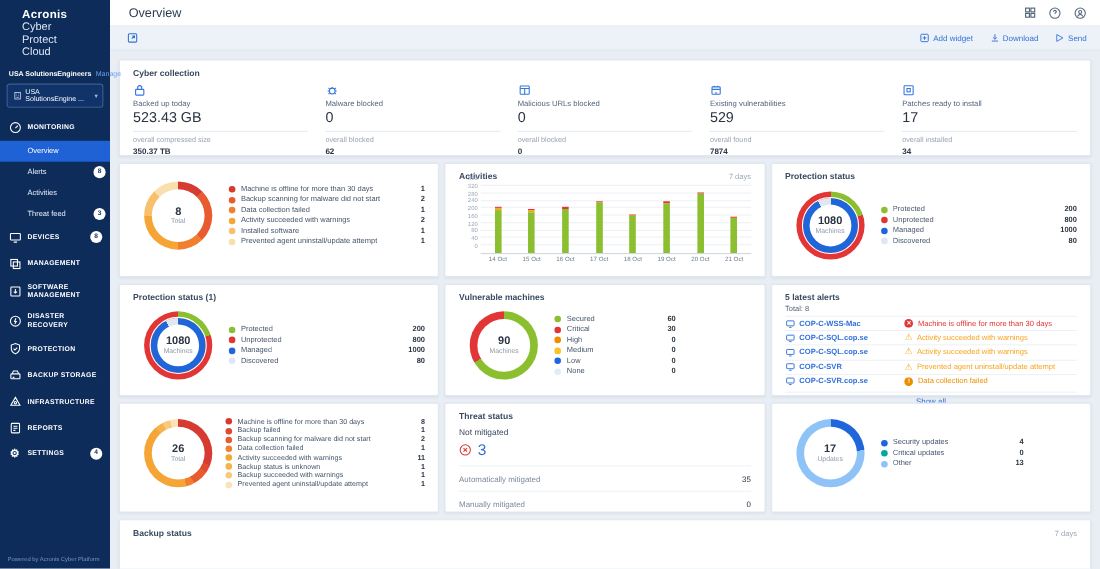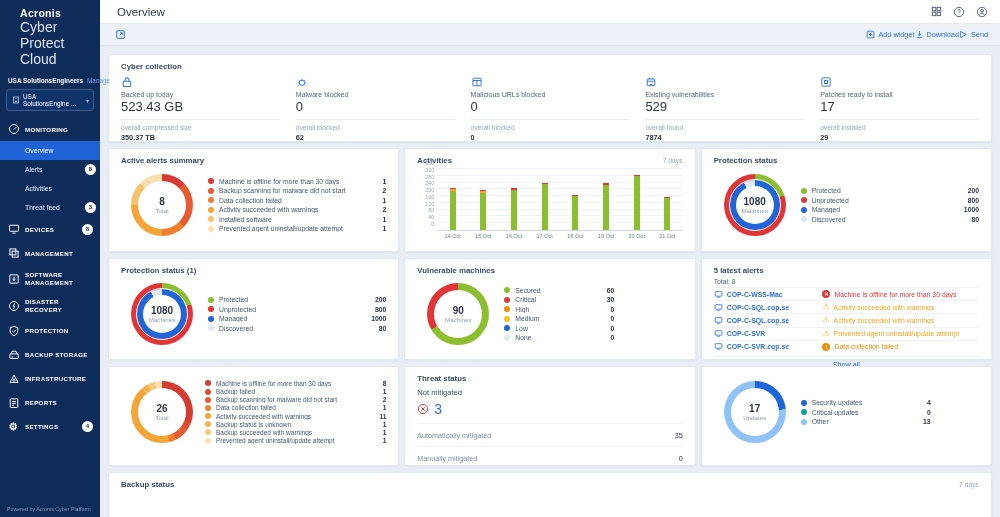--- a/index.html
+++ b/index.html
@@ -4,21 +4,21 @@
 <style>
   * { box-sizing: border-box; margin: 0; padding: 0; }
   html,body { width:1000px; height:517px; overflow:hidden; }
   body { font-family:"Liberation Sans", sans-serif; display:flex; background:#e9eef5; color:#2b3442; }
   svg { display:block; }
 
   
   .sidebar { width:100px; min-width:100px; background:#0d2c5a; color:#fff; position:relative; font-size:7px; display:flex; flex-direction:column; }
   .logo { padding:7px 20px 6px; line-height:1.15; }
   .logo-1 { font-size:10.5px; font-weight:bold; letter-spacing:.3px; }
-  .logo-2 { font-size:14px; color:#dce6f5; }
+  .logo-2 { font-size:10px; color:#dce6f5; }
   .account-row { display:flex; align-items:baseline; gap:4px; padding:4px 8px 3px; }
   .account-name { font-size:6.4px; font-weight:bold; white-space:nowrap; }
   .manage-link { font-size:6.4px; color:#6f9fee; cursor:pointer; }
   .org-select { margin:2px 6px 6px; border:1px solid #3d5c90; border-radius:3px; display:flex; align-items:center; gap:3px; padding:3px 4px; font-size:6.4px; cursor:pointer; background:#10336a; }
   .org-select .caret { margin-left:auto; font-size:6px; color:#9fb6dd; }
   .nav-section { display:flex; align-items:center; gap:5px; padding:6px 7px; font-size:6.2px; font-weight:bold; letter-spacing:.3px; cursor:pointer; line-height:1.2; }
   .nav-ic { width:13px; min-width:13px; display:flex; justify-content:center; color:#fff; }
   .nav-sub { display:flex; align-items:center; height:19px; padding-left:25px; padding-right:4px; font-size:6.8px; color:#e7eefb; cursor:pointer; }
   .nav-sub.active { background:#1e62d6; color:#fff; }
   .badge { margin-left:auto; background:#fff; color:#0d2c5a; border-radius:50%; width:11px; height:11px; min-width:11px; font-size:6px; font-weight:bold; line-height:11px; text-align:center; }
@@ -26,21 +26,21 @@
   .sb-footer { position:absolute; bottom:5px; left:7px; font-size:5.3px; color:#7e93bb; }
 
   
   .main { flex:1; display:flex; flex-direction:column; min-width:0; }
   .topbar { height:24px; background:#fff; border-bottom:1px solid #e4e9f0; display:flex; align-items:center; padding:0 12px 0 17px; }
   .page-title { font-size:11.5px; color:#2c3c50; }
   .top-icons { margin-left:auto; display:flex; align-items:center; gap:11px; color:#54657c; }
   .top-icons > span { cursor:pointer; display:flex; }
   .toolbar { height:22px; background:#edf2f9; border-bottom:1px solid #e0e6ee; display:flex; align-items:center; padding:0 12px 0 15px; }
   .tb-left { color:#2f6fd8; display:flex; cursor:pointer; }
-  .tb-actions { margin-left:auto; display:flex; align-items:center; }
+  .tb-actions { margin-left:auto; display:flex; align-items:center; gap:15px; }
   .tb-btn { display:flex; align-items:center; gap:3px; color:#2f6fd8; font-size:7.3px; cursor:pointer; }
 
   .content { flex:1; overflow:hidden; padding:8px 8px 0; }
   .row { display:flex; gap:5px; margin-bottom:6px; }
   .card { background:#fff; border:1px solid #e2e8f0; border-radius:2px; box-shadow:0 1px 2px rgba(16,42,67,.05); flex:1; min-width:0; padding:7px 12px; }
   .card-head { display:flex; align-items:baseline; }
   .card-title { font-size:7.8px; font-weight:bold; color:#394a5f; }
   .range-label { margin-left:auto; font-size:6.8px; color:#9aa7b6; }
 
   
@@ -350,31 +350,28 @@
             <span class="cp-ic">
                 <svg width="12" height="12" viewBox="0 0 16 16" fill="none" stroke="currentColor" stroke-width="1.3">
                   <rect x="2.5" y="2.5" width="11" height="11" rx="1"></rect>
                   <rect x="6" y="6" width="4" height="4"></rect>
                 </svg>
               </span>
             <div class="cp-label">Patches ready to install</div>
             <div class="cp-value">17</div>
             <div class="cp-div"></div>
             <div class="cp-sub">overall installed</div>
-            <div class="cp-subval">29</div>
+            <div class="cp-subval">34</div>
           </div>
         </div>
       </div>
     </div>
 
     <div class="row" style="height:104px">
       <div class="card">
-        <div class="card-head">
-            <span class="card-title">Active alerts summary</span>
-          </div>
         <div class="donut-body">
           <div class="donut" style="background: conic-gradient(rgb(214, 59, 50) 0deg, rgb(214, 59, 50) 45deg, rgb(232, 90, 47) 45deg, rgb(232, 90, 47) 135deg, rgb(240, 128, 46) 135deg, rgb(240, 128, 46) 180deg, rgb(245, 164, 54) 180deg, rgb(245, 164, 54) 270deg, rgb(248, 192, 106) 270deg, rgb(248, 192, 106) 315deg, rgb(250, 223, 174) 315deg, rgb(250, 223, 174) 360deg);">
             <div class="hole">
                 <span class="donut-num">8</span>
                 <span class="donut-sub">Total</span>
               </div>
           </div>
           <div class="legend">
               <div class="lg-row">
                 <span class="lg-dot" style="background:#d63b32"></span>

